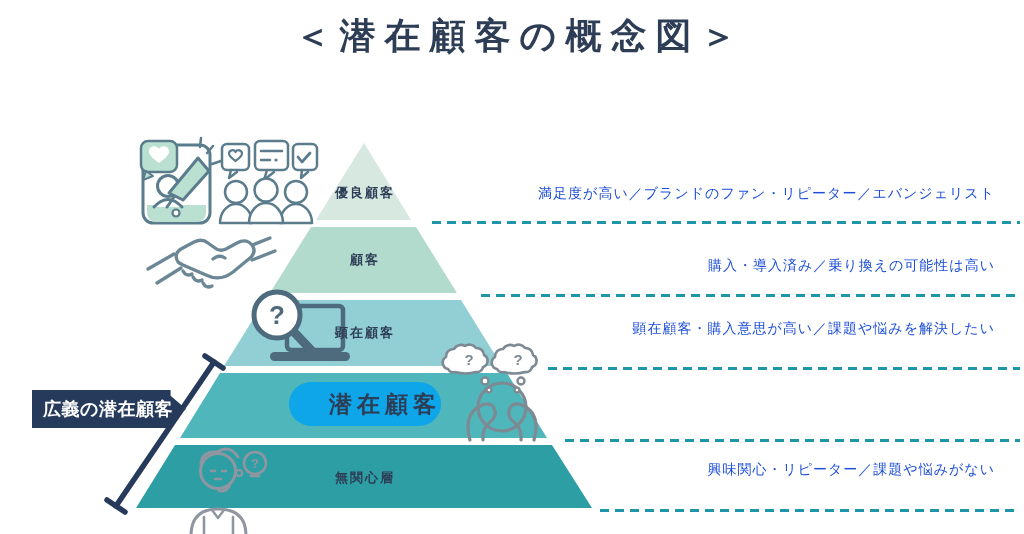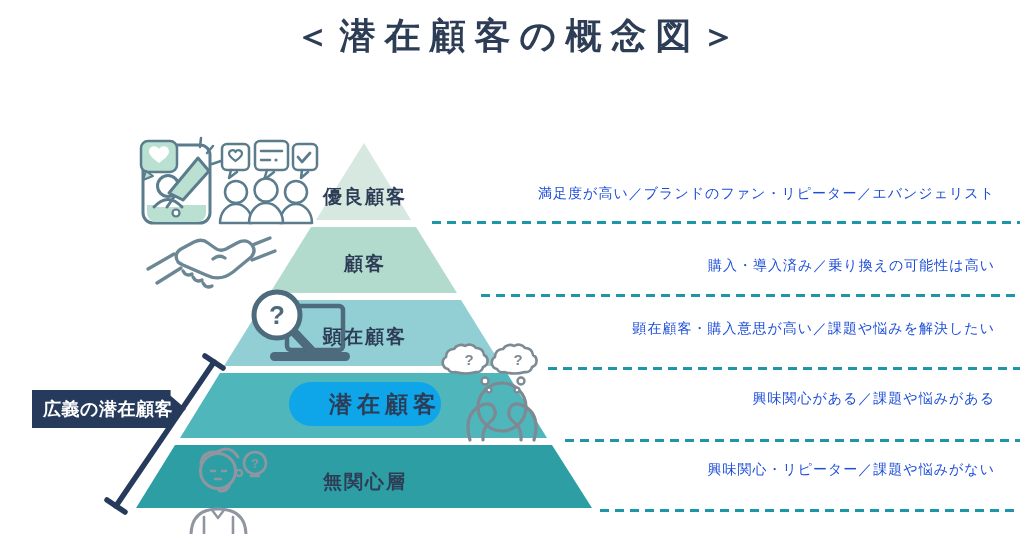--- a/index.html
+++ b/index.html
@@ -8,21 +8,21 @@
     font-family:"Liberation Sans",sans-serif;
     margin-left:8px;
   }
   .layer{position:absolute;left:0;top:0;}
   .title{
     position:absolute;top:12px;left:0;width:100%;text-align:center;
     font-size:36px;font-weight:800;letter-spacing:9px;color:#2e3d56;white-space:nowrap;
   }
   .lvl-label{
     position:absolute;width:220px;text-align:center;font-weight:bold;
-    font-size:19px;letter-spacing:2px;color:#2e3d56;white-space:nowrap;
+    font-size:13px;letter-spacing:2px;color:#2e3d56;white-space:nowrap;
   }
   .ll1{left:247px;top:184px}
   .ll2{left:247px;top:251px}
   .ll3{left:247px;top:324px}
   .ll5{left:247px;top:469px}
   .pill{
     position:absolute;left:281px;top:382px;width:152px;height:44px;background:#0ea5e9;
     border-radius:22px;display:flex;align-items:center;justify-content:flex-end;
   }
   .pill span{font-size:23px;font-weight:800;letter-spacing:5px;padding-left:5px;color:#2e3d56;white-space:nowrap;}
@@ -158,20 +158,19 @@
   <div class="lvl-label ll2">顧客</div>
   <div class="lvl-label ll3">顕在顧客</div>
   <div class="pill">
     <span>潜在顧客</span>
   </div>
   <div class="lvl-label ll5">無関心層</div>
 
   <div class="desc d1">満足度が高い／ブランドのファン・リピーター／エバンジェリスト</div>
   <div class="desc d2">購入・導入済み／乗り換えの可能性は高い</div>
   <div class="desc d3">顕在顧客・購入意思が高い／課題や悩みを解決したい</div>
-  <div class="desc d4">興味関心がある／課題や悩みがある</div>
   <div class="desc d5">興味関心・リピーター／課題や悩みがない</div>
 
   <div class="side-label">
     <span>広義の潜在顧客</span>
   </div>
 
 </div>
 
 </body></html>

